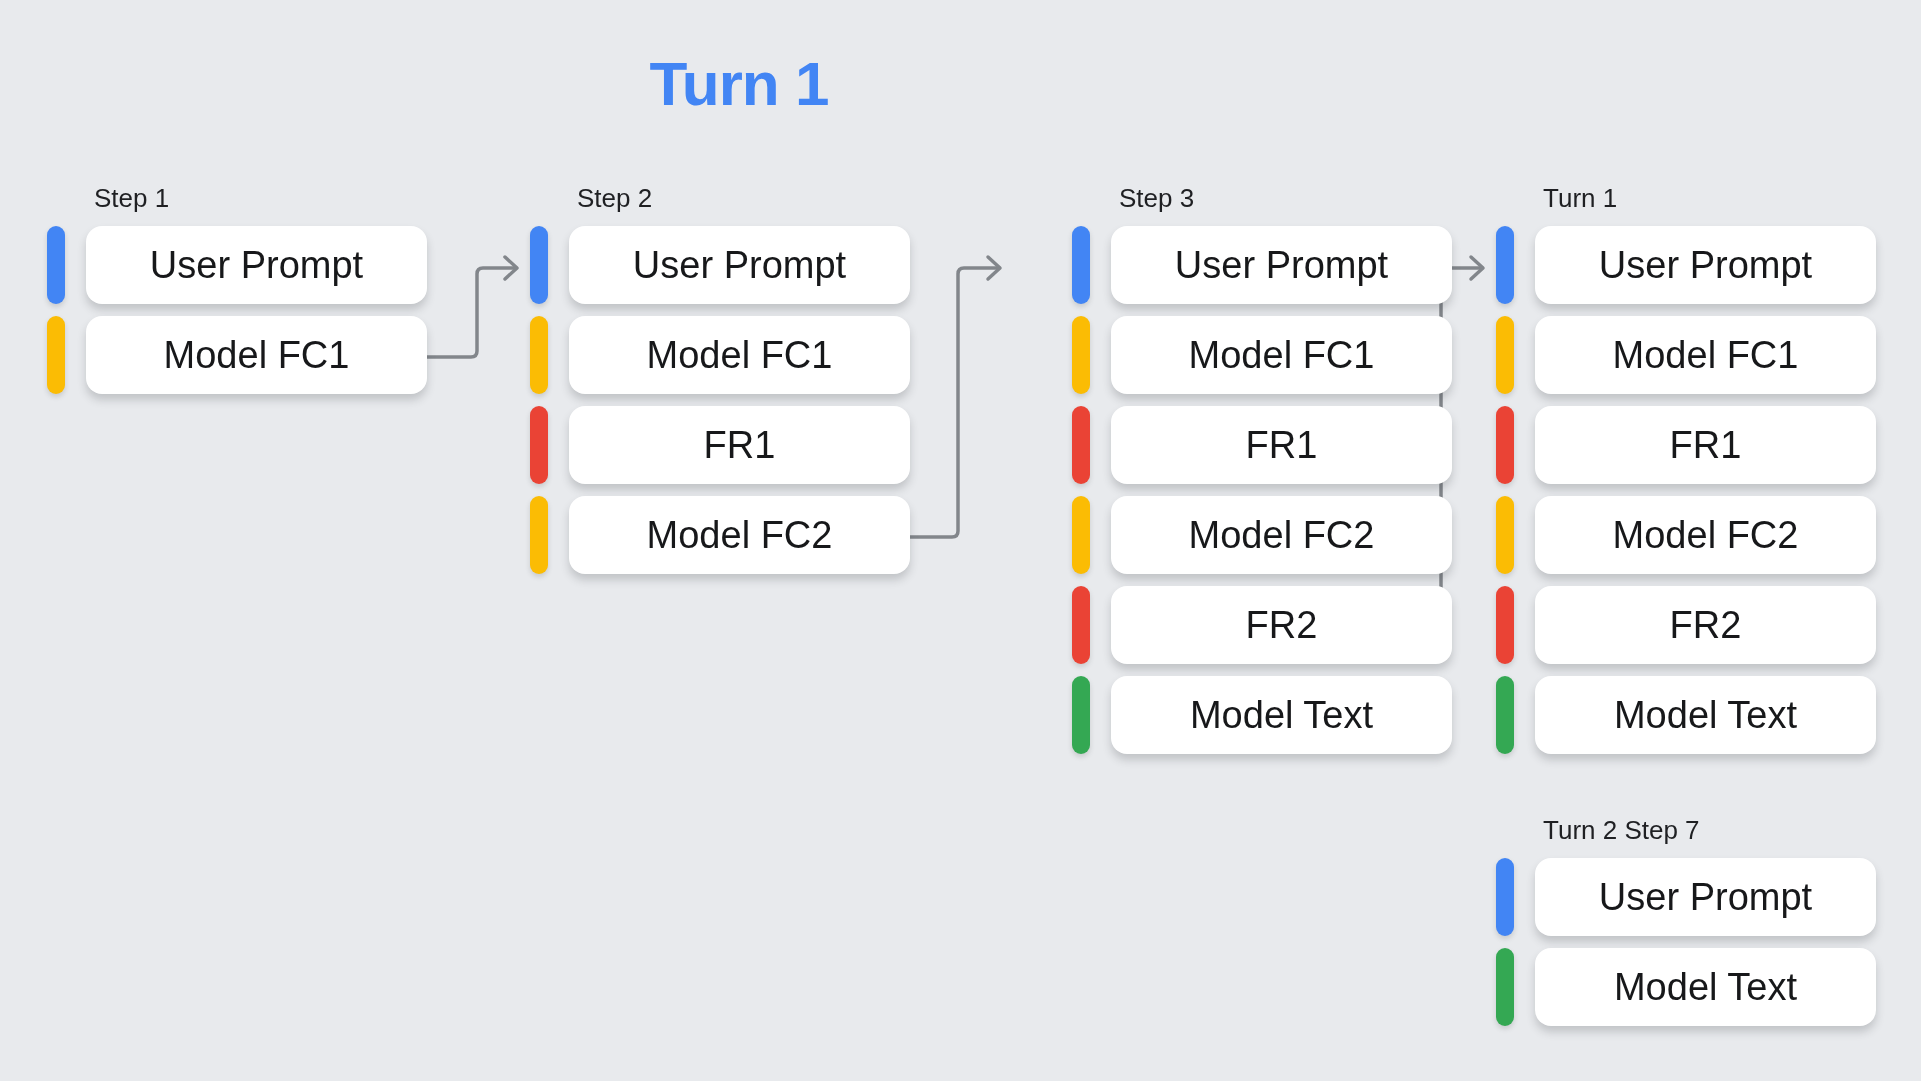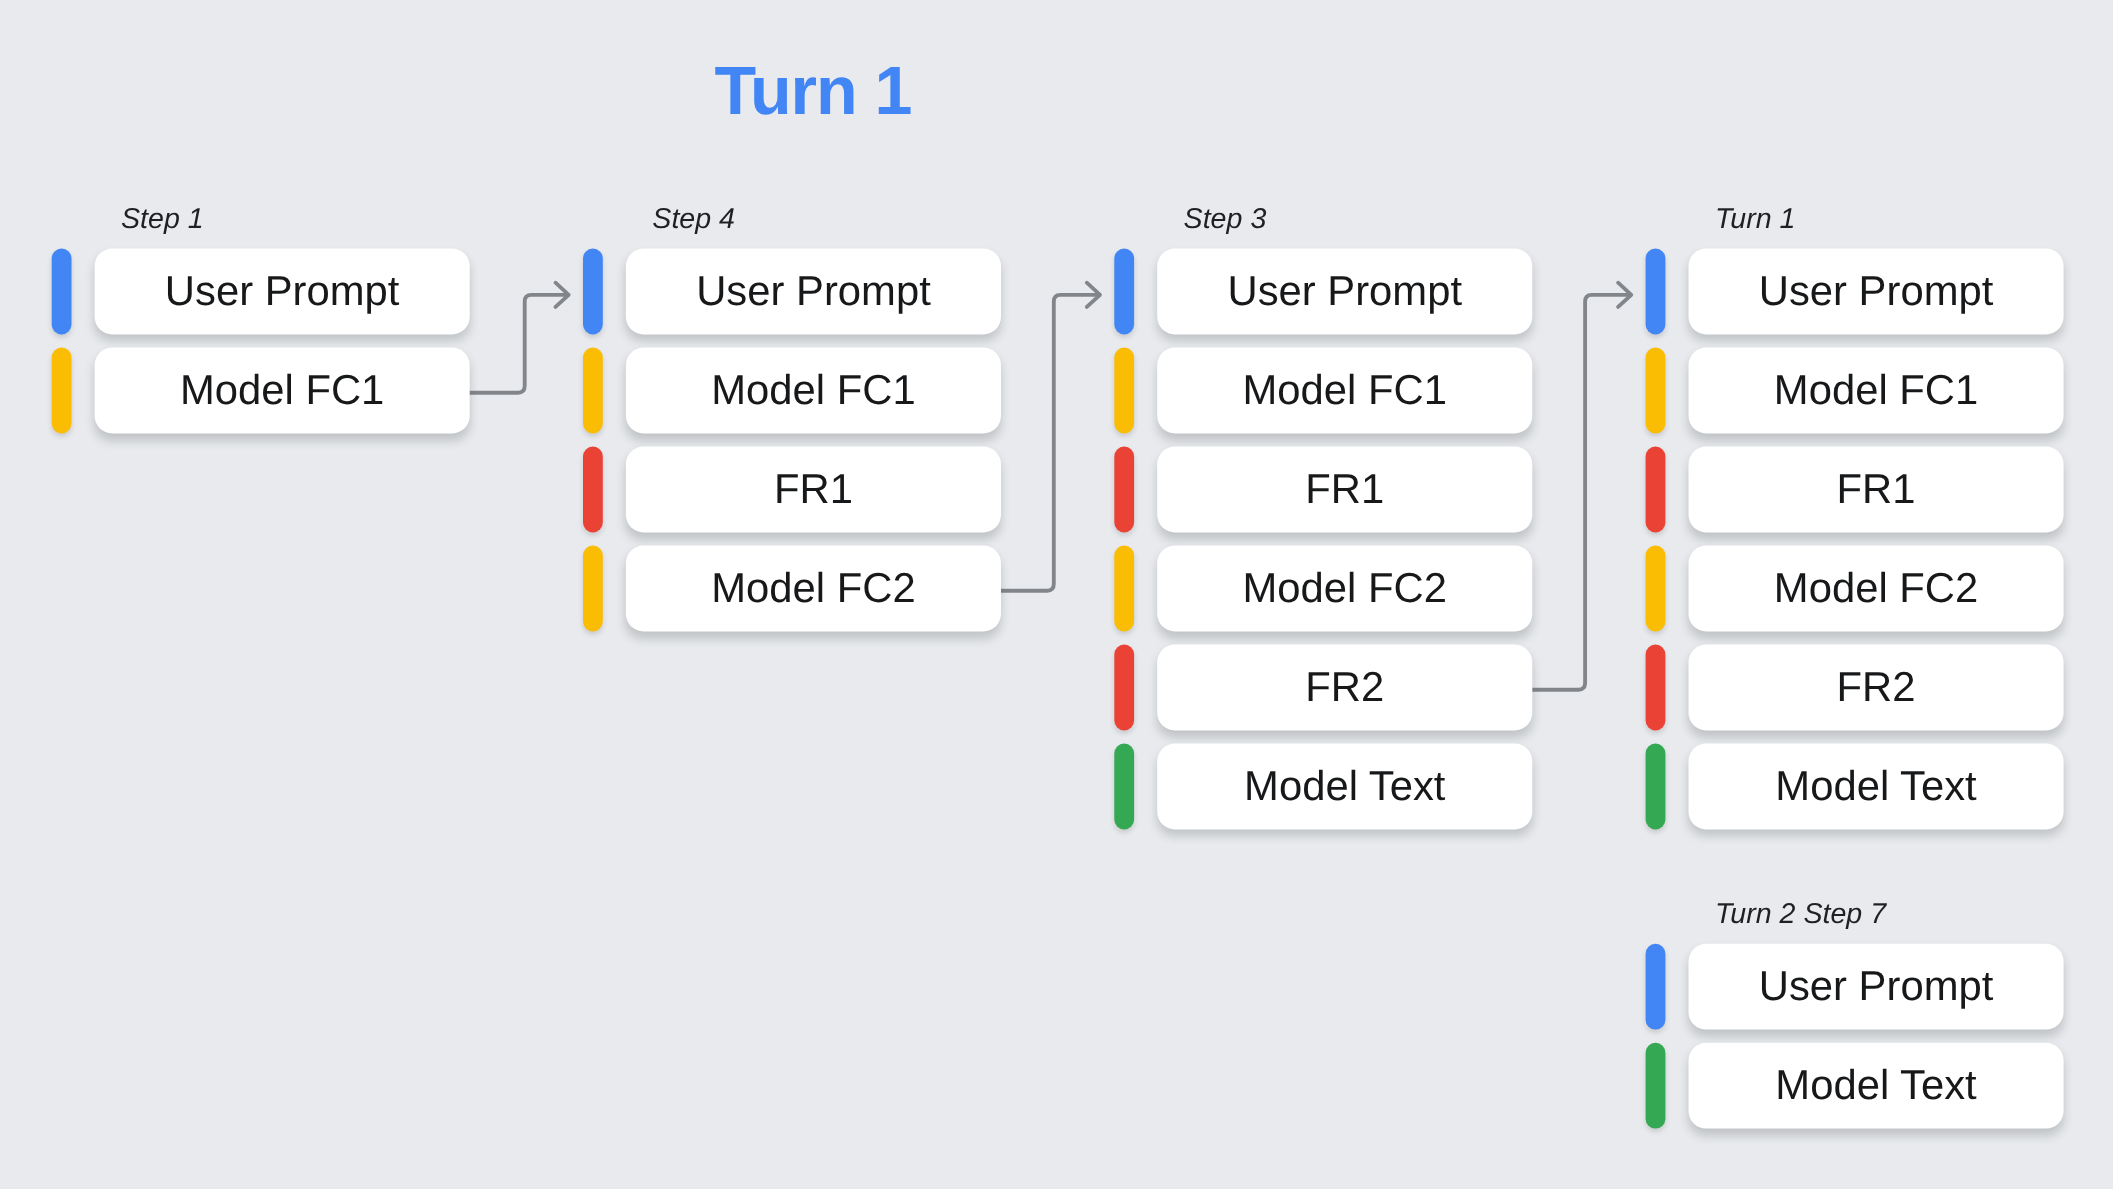--- a/index.html
+++ b/index.html
@@ -22,31 +22,30 @@
     color: #4285f4;
     line-height: 1.1;
     white-space: nowrap;
   }
   #turn1-header { left: 569px; }
   #turn2-header { left: 1535px; }
 
   .column { position: absolute; width: 380px; }
   #col-step1 { left: 47px;   top: 182px; }
   #col-step2 { left: 530px;  top: 182px; }
-  #col-step3 { left: 1013px; top: 182px; }
+  #col-step3 { left: 1072px; top: 182px; }
   #col-turn1 { left: 1496px; top: 182px; }
   #col-turn2step1 { left: 1496px; top: 814px; }
 
   .col-label {
-    margin-left: 63px;
+    margin-left: 47px;
     font-size: 26px;
     line-height: 32px;
     margin-bottom: 12px;
     color: #1f2023;
-    font-style: italic;
   }
   .rows { display: flex; flex-direction: column; gap: 12px; }
   .row { display: flex; gap: 21px; height: 78px; }
   .bar {
     width: 18px;
     height: 78px;
     border-radius: 9px;
     box-shadow: 0 3px 5px rgba(60,64,67,0.18);
     flex: 0 0 18px;
   }
@@ -109,21 +108,21 @@
         <div class="card">User Prompt</div>
       </div>
       <div class="row">
         <div class="bar" style="background: rgb(251, 188, 4);"></div>
         <div class="card">Model FC1</div>
       </div>
     </div>
   </div>
 
   <div class="column" id="col-step2">
-    <div class="col-label">Step 4</div>
+    <div class="col-label">Step 2</div>
     <div class="rows">
       <div class="row">
         <div class="bar" style="background: rgb(66, 133, 244);"></div>
         <div class="card">User Prompt</div>
       </div>
       <div class="row">
         <div class="bar" style="background: rgb(251, 188, 4);"></div>
         <div class="card">Model FC1</div>
       </div>
       <div class="row">

